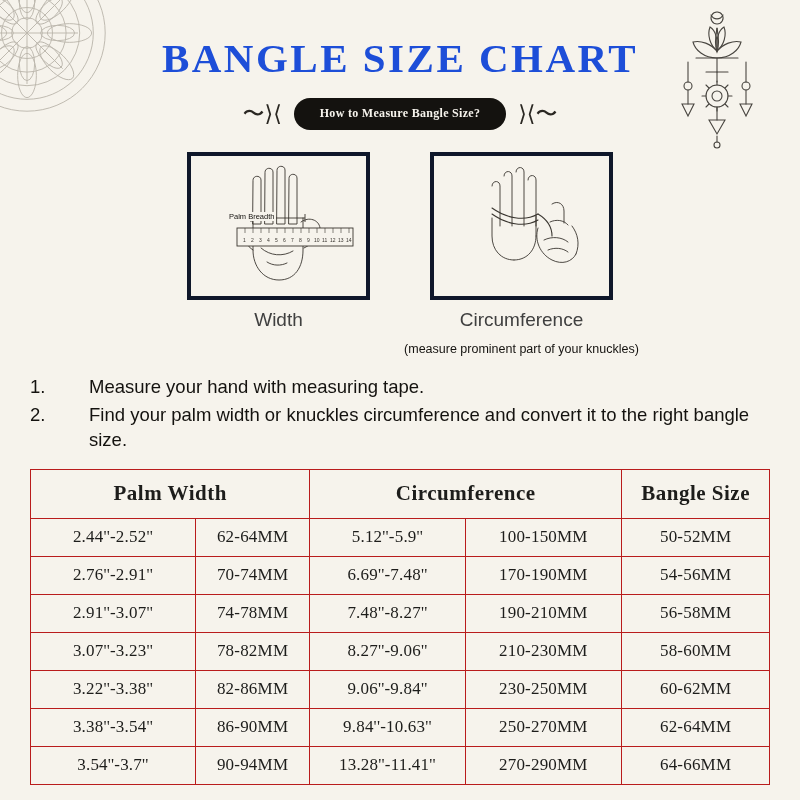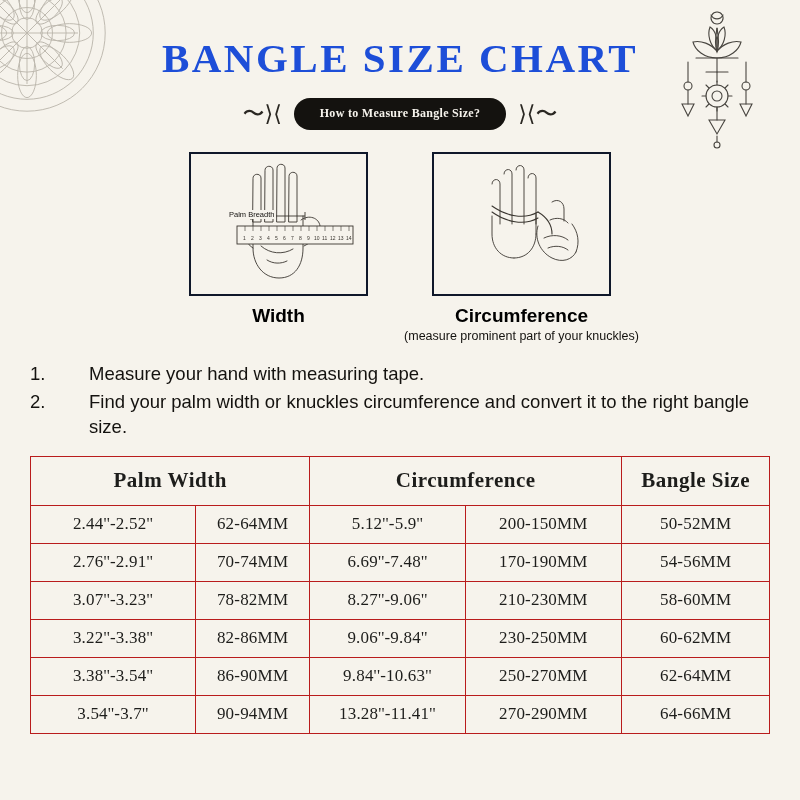--- a/index.html
+++ b/index.html
@@ -81,37 +81,37 @@
   }
   .figure {
     width: 175px;
     display: flex;
     flex-direction: column;
     align-items: center;
   }
   .fig-box {
     width: 175px;
     height: 140px;
-    border: 2px solid #0f172a;
+    border: 4px solid #0f172a;
     background: #f6f3ec;
     position: relative;
     overflow: hidden;
   }
   .fig-caption {
     font-family: "Liberation Sans", sans-serif;
     font-size: 19px;
-    font-weight: 700;
+    font-weight: 400;
     margin-top: 9px;
-    color: #000000;
+    color: #404040;
     text-align: center;
   }
   .fig-note {
     font-size: 12.5px;
     color: #14120f;
-    margin-top: 2px;
+    margin-top: 11px;
     text-align: center;
     width: 330px;
   }
 
   .palm-label {
     position: absolute;
     left: 36px;
     top: 56px;
     font-size: 7.5px;
     background: #f6f3ec;
@@ -363,31 +363,38 @@
       <th colspan="2">Palm Width</th>
       <th colspan="2">Circumference</th>
       <th>Bangle Size</th>
     </tr>
   </thead>
   <tbody id="table-body">
       <tr>
         <td>2.44''-2.52''</td>
         <td>62-64MM</td>
         <td>5.12''-5.9''</td>
-        <td>200-150MM</td>
+        <td>100-150MM</td>
         <td>50-52MM</td>
       </tr>
       <tr>
         <td>2.76''-2.91''</td>
         <td>70-74MM</td>
         <td>6.69''-7.48''</td>
         <td>170-190MM</td>
         <td>54-56MM</td>
       </tr>
       <tr>
+        <td>2.91''-3.07''</td>
+        <td>74-78MM</td>
+        <td>7.48''-8.27''</td>
+        <td>190-210MM</td>
+        <td>56-58MM</td>
+      </tr>
+      <tr>
         <td>3.07''-3.23''</td>
         <td>78-82MM</td>
         <td>8.27''-9.06''</td>
         <td>210-230MM</td>
         <td>58-60MM</td>
       </tr>
       <tr>
         <td>3.22''-3.38''</td>
         <td>82-86MM</td>
         <td>9.06''-9.84''</td>

